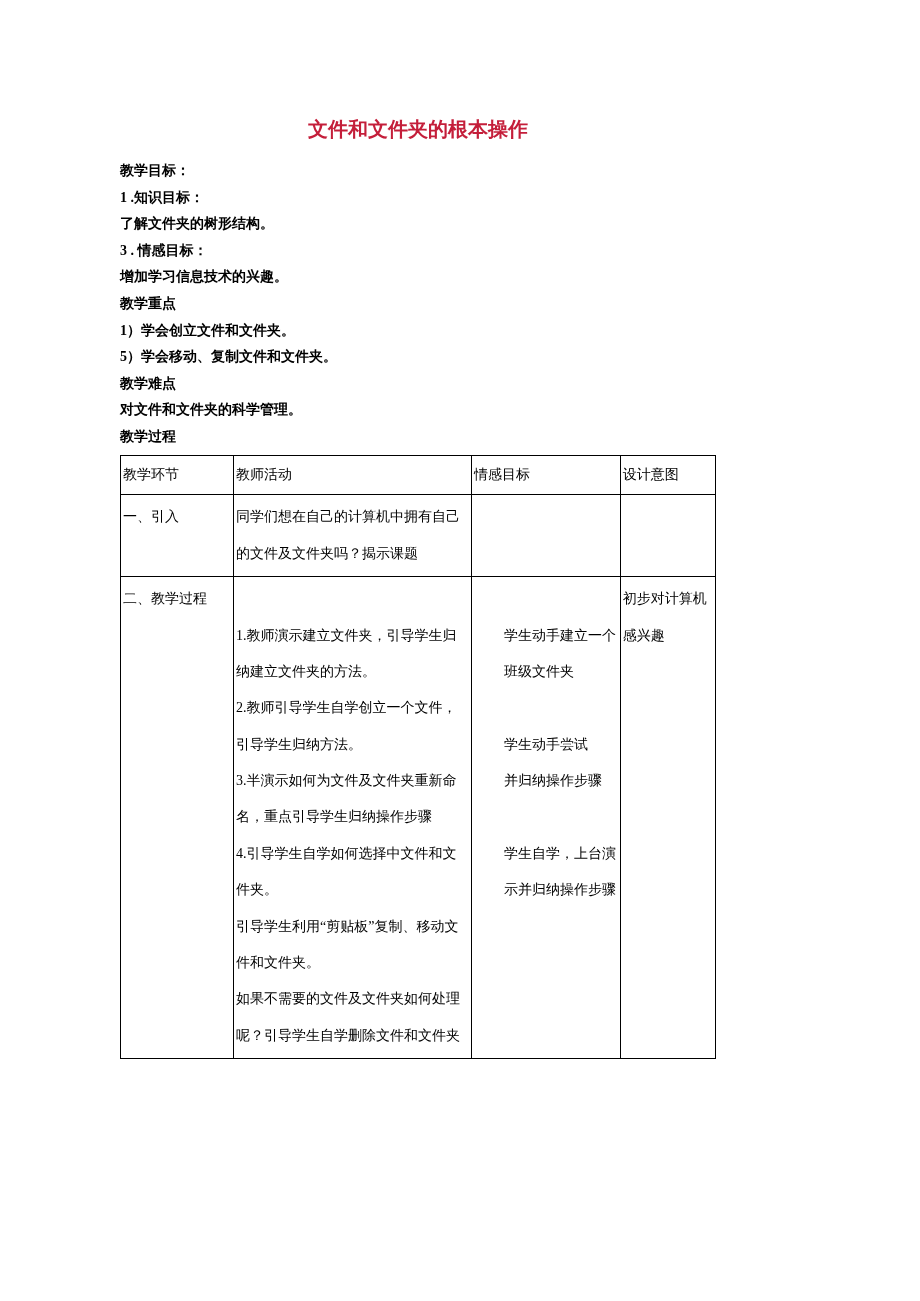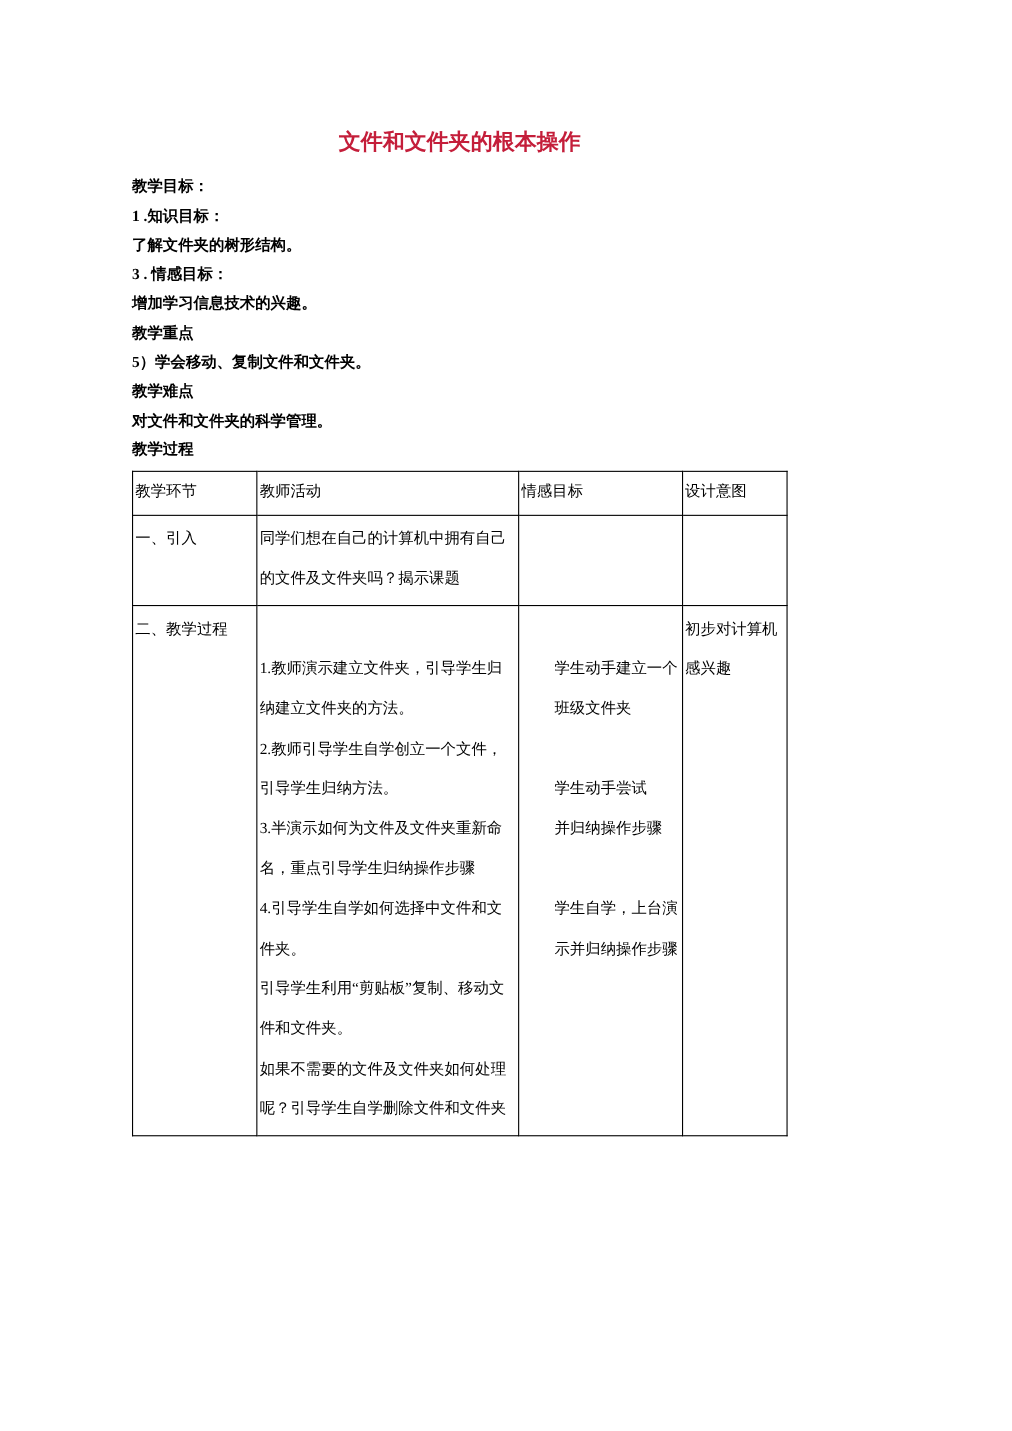--- a/index.html
+++ b/index.html
@@ -59,20 +59,21 @@
 
 <div class="title">文件和文件夹的根本操作</div>
 
 <div class="section-head">教学目标：</div>
 <div class="body-line">1 .知识目标：</div>
 <div class="body-line">了解文件夹的树形结构。</div>
 <div class="body-line">3 . 情感目标：</div>
 <div class="body-line">增加学习信息技术的兴趣。</div>
 
 <div class="section-head">教学重点</div>
+<div class="body-line">1）学会创立文件和文件夹。</div>
 <div class="body-line">5）学会移动、复制文件和文件夹。</div>
 
 <div class="section-head">教学难点</div>
 <div class="body-line">对文件和文件夹的科学管理。</div>
 
 <div class="section-head">教学过程</div>
 
 <table>
   <colgroup>
     <col class="c1">

